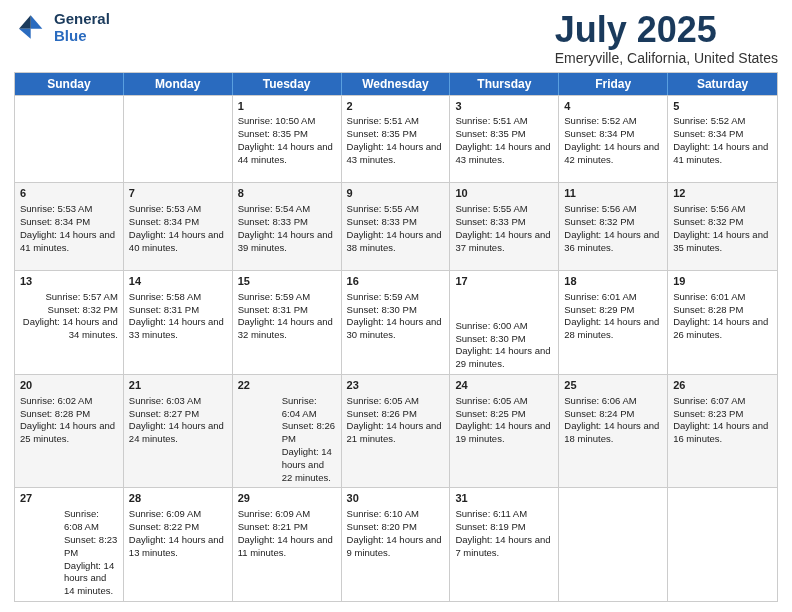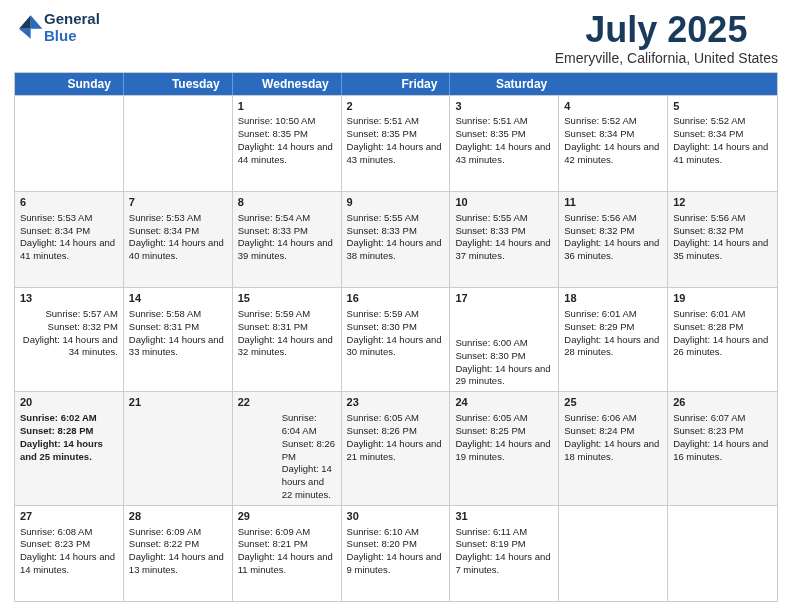--- a/index.html
+++ b/index.html
@@ -19,28 +19,28 @@
     }
     .header {
       display: flex;
       justify-content: space-between;
       align-items: flex-start;
       margin-bottom: 6px;
     }
     .logo {
       display: flex;
       align-items: center;
-      gap: 0;
+      gap: 10px;
     }
     .logo-icon {
       width: 30px;
       height: 30px;
     }
     .title-block {
-      text-align: center;
+      text-align: left;
     }
     .month-title {
       font-size: 36px;
       color: #1a3a5c;
       font-weight: bold;
       line-height: 1.1;
     }
     .location {
       font-size: 14px;
       color: #333;
@@ -54,21 +54,21 @@
     .cal-header {
       display: grid;
       grid-template-columns: repeat(7, 1fr);
       background: #2a6bbf;
     }
     .cal-header-cell {
       color: #fff;
       font-size: 12px;
       font-weight: bold;
       padding: 4px 12px;
-      text-align: right;
+      text-align: center;
       border-right: 1px solid #5a9fdf;
     }
     .cal-header-cell:last-child { border-right: none; }
     .cal-body {
       flex: 1;
       display: flex;
       flex-direction: column;
     }
     .cal-row {
       flex: 1;
@@ -119,22 +119,24 @@
     </div>
     <div class="title-block">
       <div class="month-title">July 2025</div>
       <div class="location">Emeryville, California, United States</div>
     </div>
   </div>
 
   <div class="calendar">
     <div class="cal-header">
     <div class="cal-header-cell">Sunday</div>
+        <div class="cal-header-cell">Monday</div>
         <div class="cal-header-cell">Tuesday</div>
         <div class="cal-header-cell">Wednesday</div>
+        <div class="cal-header-cell">Thursday</div>
         <div class="cal-header-cell">Friday</div>
         <div class="cal-header-cell">Saturday</div>
       </div>
     <div class="cal-body">
     <div class="cal-row">
           <div class="cal-cell empty"></div>
           <div class="cal-cell empty"></div>
           <div class="cal-cell">
             <div class="day-num">1</div>
             <div class="sun-info" style="white-space: pre-line;">Sunrise: 10:50 AM
@@ -250,26 +252,29 @@
           <div class="cal-cell">
             <div class="day-num">19</div>
             <div class="sun-info" style="white-space: pre-line;">Sunrise: 6:01 AM
 Sunset: 8:28 PM
 Daylight: 14 hours and 26 minutes.</div>
           </div>
         </div>
         <div class="cal-row row-alt">
           <div class="cal-cell">
             <div class="day-num">20</div>
-            <div class="sun-info" style="white-space: pre-line; font-weight: bold;">Sunrise: 6:02 AM
+            <div class="sun-info" style="white-space: pre-line;">Sunrise: 6:02 AM
 Sunset: 8:28 PM
 Daylight: 14 hours and 25 minutes.</div>
           </div>
           <div class="cal-cell">
             <div class="day-num">21</div>
+            <div class="sun-info" style="white-space: pre-line;">Sunrise: 6:03 AM
+Sunset: 8:27 PM
+Daylight: 14 hours and 24 minutes.</div>
           </div>
           <div class="cal-cell">
             <div class="day-num">22</div>
             <div class="sun-info" style="white-space: pre-line; margin-left: 44px;">Sunrise: 6:04 AM
 Sunset: 8:26 PM
 Daylight: 14 hours and 22 minutes.</div>
           </div>
           <div class="cal-cell">
             <div class="day-num">23</div>
             <div class="sun-info" style="white-space: pre-line;">Sunrise: 6:05 AM
@@ -291,21 +296,21 @@
           <div class="cal-cell">
             <div class="day-num">26</div>
             <div class="sun-info" style="white-space: pre-line;">Sunrise: 6:07 AM
 Sunset: 8:23 PM
 Daylight: 14 hours and 16 minutes.</div>
           </div>
         </div>
         <div class="cal-row">
           <div class="cal-cell">
             <div class="day-num">27</div>
-            <div class="sun-info" style="white-space: pre-line;">Sunrise: 6:08 AM
+            <div class="sun-info" style="white-space: pre-line; margin-left: 44px;">Sunrise: 6:08 AM
 Sunset: 8:23 PM
 Daylight: 14 hours and 14 minutes.</div>
           </div>
           <div class="cal-cell">
             <div class="day-num">28</div>
             <div class="sun-info" style="white-space: pre-line;">Sunrise: 6:09 AM
 Sunset: 8:22 PM
 Daylight: 14 hours and 13 minutes.</div>
           </div>
           <div class="cal-cell">

